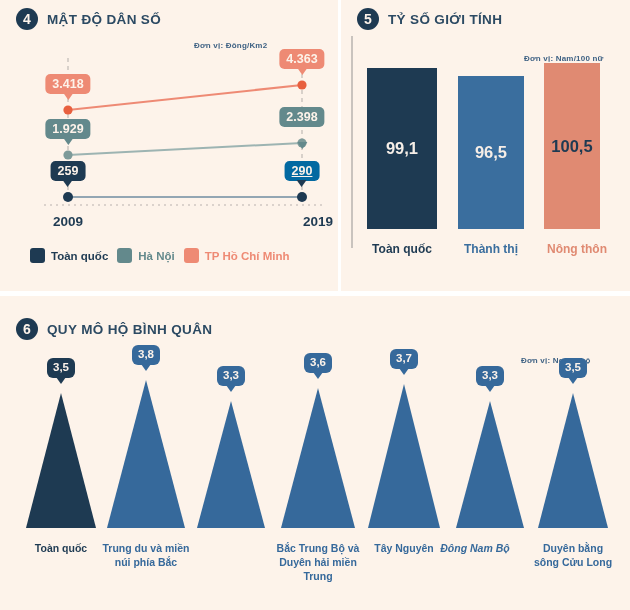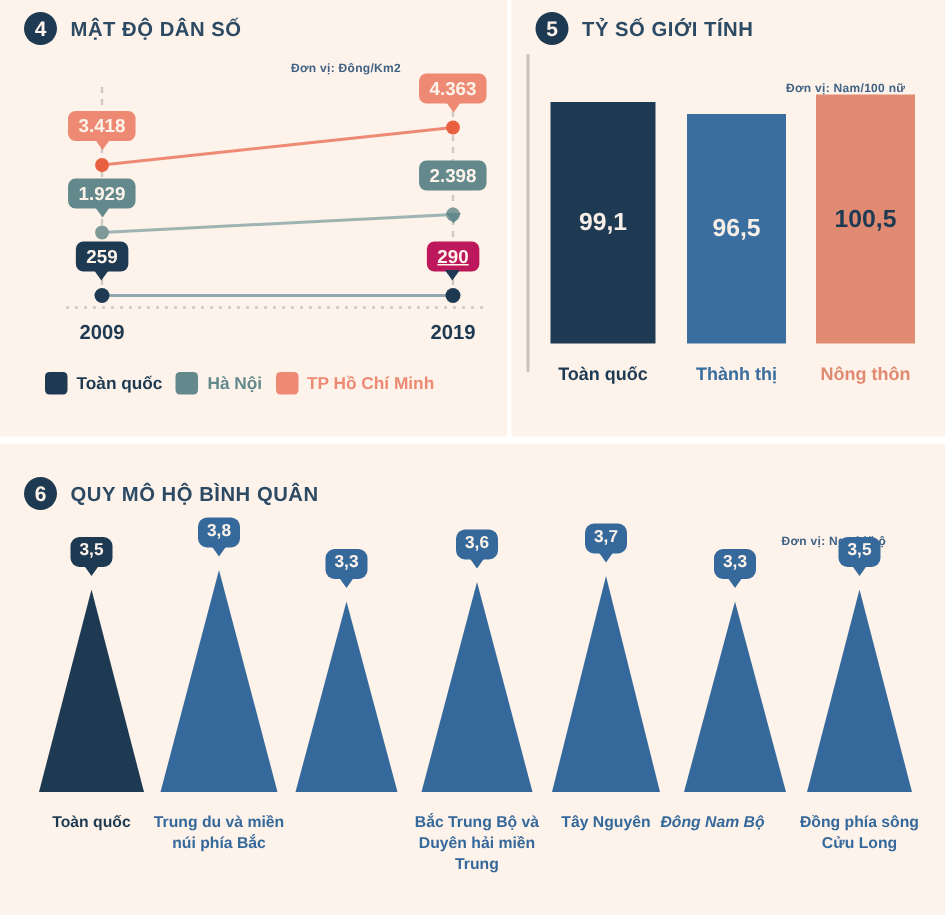--- a/index.html
+++ b/index.html
@@ -168,26 +168,26 @@
         <div class="pin-box" style="background:#63898C;">2.398</div>
         <div class="pin-tail" style="border-top-color:#63898C;"></div>
       </div>
 
       <div class="pin" style="left:68px; top:161px;">
         <div class="pin-box" style="background:#1E3A52;">259</div>
         <div class="pin-tail" style="border-top-color:#1E3A52;"></div>
       </div>
 
       <div class="pin" style="left:302px; top:161px;">
-        <div class="pin-box" style="background:#be185d;text-decoration:underline;">290</div>
+        <div class="pin-box" style="background:#0369a1;text-decoration:underline;">290</div>
         <div class="pin-tail" style="border-top-color:#1E3A52;"></div>
       </div>
 
       <div class="axis-year" style="left:68px; top:214px;">2009</div>
-      <div class="axis-year" style="left:302px; top:214px;text-align:center;">2019</div>
+      <div class="axis-year" style="left:318px; top:214px;text-align:center;">2019</div>
     </div>
 
     <div id="density-legend">
       <div class="lg-item">
         <span class="lg-swatch" style="background:#1E3A52;"></span>
         <span class="lg-label" style="color:#1E3A52;">Toàn quốc</span>
       </div>
       <div class="lg-item">
         <span class="lg-swatch" style="background:#63898C;"></span>
         <span class="lg-label" style="color:#63898C;">Hà Nội</span>
@@ -214,21 +214,21 @@
       <div class="sbar-col" style="left:26px; width:70px;">
         <div class="sbar" style="background:#1E3A52; height:161px;">
           <span class="sbar-value" style="color:#F6EEE7;">99,1</span>
         </div>
       </div>
       <div class="sbar-col" style="left:117px; width:66px;">
         <div class="sbar" style="background:#3A6E9E; height:153px;">
           <span class="sbar-value" style="color:#F6EEE7;">96,5</span>
         </div>
       </div>
-      <div class="sbar-col" style="left:203px; width:66px;align-items:center;">
+      <div class="sbar-col" style="left:203px; width:56px;align-items:center;">
         <div class="sbar" style="background:#E08A72; height:166px;">
           <span class="sbar-value" style="color:#1E3A52;">100,5</span>
         </div>
       </div>
 
       <div class="sbar-label" style="left:61px; top:242px; color:#1E3A52;">Toàn quốc</div>
       <div class="sbar-label" style="left:150px; top:242px; color:#3A6E9E;">Thành thị</div>
       <div class="sbar-label" style="left:236px; top:242px; color:#E08A72;">Nông thôn</div>
     </div>
   </div>
@@ -281,17 +281,17 @@
       <div class="tri-badge" style="left:573px; top:62px;">
         <div class="tri-badge-box" style="background:#36699B;">3,5</div>
         <div class="tri-badge-tail" style="border-top-color:#36699B;"></div>
       </div>
 
       <div class="tri-label" style="left:61px; top:246px; width:92px; color:#1E3A52;">Toàn quốc</div>
       <div class="tri-label" style="left:146px; top:246px; width:92px; color:#36699B;">Trung du và miền núi phía Bắc</div>
       <div class="tri-label" style="left:318px; top:246px; width:96px; color:#36699B;">Bắc Trung Bộ và Duyên hải miền Trung</div>
       <div class="tri-label" style="left:404px; top:246px; width:92px; color:#36699B;">Tây Nguyên</div>
       <div class="tri-label" style="left:475px; top:246px; width:96px; color:#36699B;font-style:italic;">Đông Nam Bộ</div>
-      <div class="tri-label" style="left:573px; top:246px; width:88px; color:#36699B;">Đồng phía sông Cửu Long</div>
+      <div class="tri-label" style="left:573px; top:246px; width:88px; color:#36699B;">Duyên bằng sông Cửu Long</div>
     </div>
   </div>
 
 </div>
 
 </body></html>

